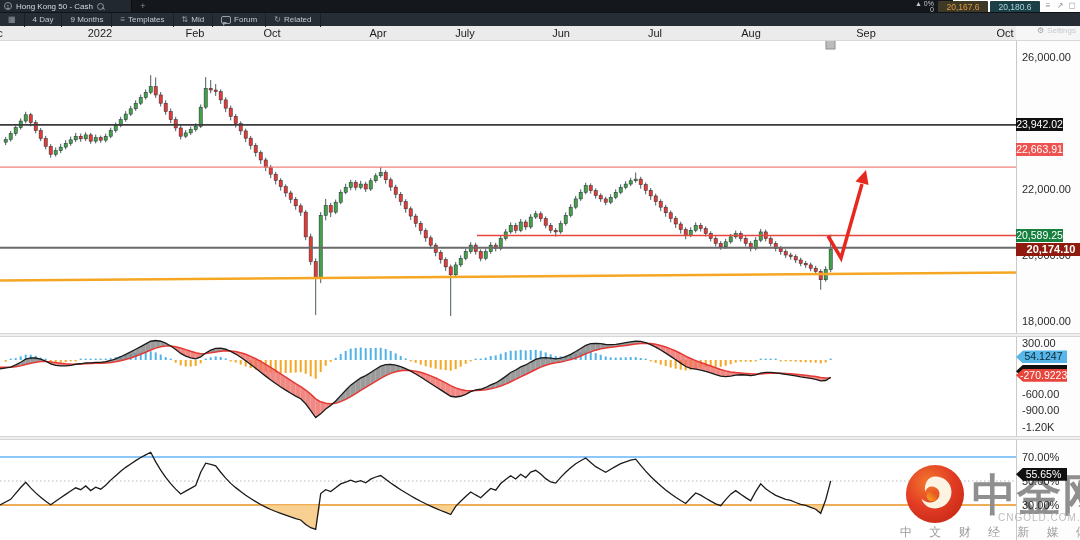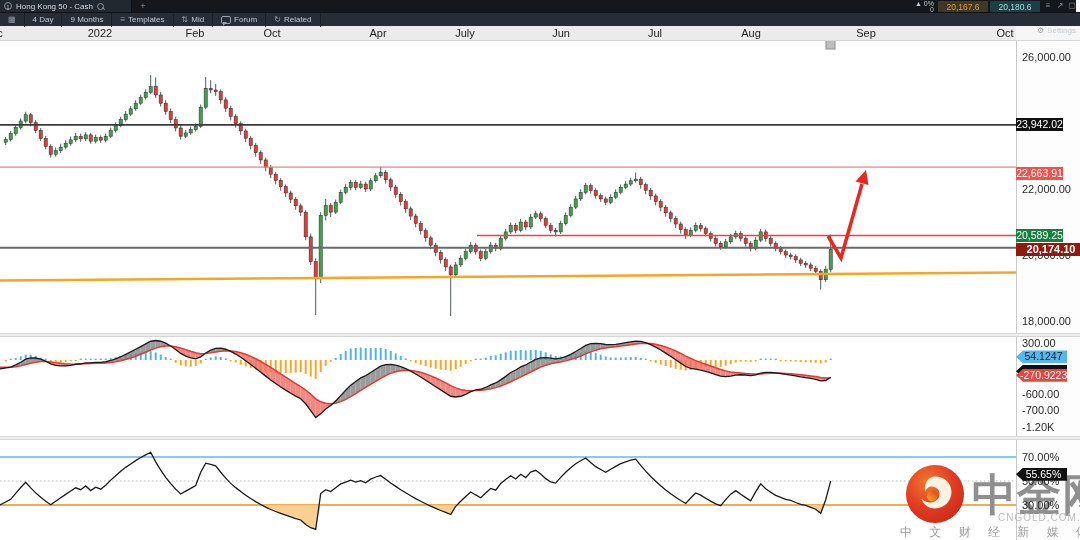--- a/index.html
+++ b/index.html
@@ -1,20 +1,20 @@
 <!DOCTYPE html>
 <html><head>
 <meta charset="utf-8">
 <style>
   html,body{margin:0;padding:0;background:#fff;width:1080px;height:540px;overflow:hidden;
     font-family:"Liberation Sans",sans-serif;position:relative;}
   #stage{position:relative;width:1080px;height:540px;background:#fff;}
   
   #hdr{position:absolute;left:0;top:0;width:1080px;height:26px;z-index:10;}
-  #row1{position:absolute;left:0;top:0;width:1076px;height:12px;background:#14181d;}
+  #row1{position:absolute;left:0;top:0;width:953px;height:12px;background:#14181d;}
   #row2{position:absolute;left:0;top:12px;width:1080px;height:14px;background:#272d34;border-top:1px solid #0f1317;box-sizing:border-box;display:flex;align-items:center;}
   .tab{position:absolute;left:0;top:0;width:132px;height:12px;background:#22282f;border-right:1px solid #0b0e11;display:flex;align-items:center;gap:4px;padding:0 4px;box-sizing:border-box;}
   .tab-badge{width:8px;height:8px;border:1px solid #8b939b;border-radius:50%;color:#aab2ba;font-size:6px;line-height:8px;text-align:center;box-sizing:border-box;}
   .tab-title{color:#d8dce0;font-size:8px;white-space:nowrap;}
   .mag{position:relative;width:7px;height:7px;}
   .mag::before{content:"";position:absolute;left:0;top:0;width:5px;height:5px;border:1px solid #8b939b;border-radius:50%;}
   .mag::after{content:"";position:absolute;left:5px;top:5px;width:3px;height:1px;background:#8b939b;transform:rotate(45deg);}
   .plus{position:absolute;left:136px;top:0;width:14px;height:12px;color:#8a9199;font-size:9px;text-align:center;line-height:12px;}
   .chg{position:absolute;left:898px;top:0;width:36px;height:12px;text-align:right;color:#c2c8ce;font-size:7px;line-height:6px;padding-top:1px;}
   .qbox{position:absolute;top:1px;height:12px;font-size:8.5px;line-height:12px;text-align:center;border-radius:1px;}
@@ -771,27 +771,27 @@
       <div class="xl" style="left: 1005px;">Oct</div>
     </div>
 
   <div id="labels">
       <div class="tick" style="top: 51px;">26,000.00</div>
       <div class="tick" style="top: 183.013px;">22,000.00</div>
       <div class="tick" style="top: 249.02px;">20,000.00</div>
       <div class="tick" style="top: 315.026px;">18,000.00</div>
       <div class="tick" style="top: 337.203px;">300.00</div>
       <div class="tick" style="top: 387.595px;">-600.00</div>
-      <div class="tick" style="top: 404.392px;">-700.00</div>
+      <div class="tick" style="top: 404.392px;">-900.00</div>
       <div class="tick" style="top: 421.189px;">-1.20K</div>
       <div class="tick" style="top: 451px;">70.00%</div>
       <div class="tick" style="top: 475px;">50.00%</div>
       <div class="tick" style="top: 499px;">30.00%</div>
       <div class="badge" style="top: 118.42px; background: rgb(16, 16, 16); color: rgb(255, 255, 255);">23,942.02</div>
-      <div class="badge" style="top: 167px; background: rgb(239, 83, 80); color: rgb(255, 255, 255); text-align: center;">22,663.91</div>
+      <div class="badge" style="top: 143px; background: rgb(239, 83, 80); color: rgb(255, 255, 255); text-align: center;">22,663.91</div>
       <div class="badge" style="top: 229.073px; background: #15803d; color: rgb(255, 255, 255);">20,589.25</div>
       <div class="badge" style="top: 242.774px; background: rgb(143, 26, 14); color: rgb(255, 255, 255); font-weight: 700; font-size: 11px; width: 70px;">20,174.10</div>
       <div class="badge arrow" style="top: 364.698px; background: rgb(16, 16, 16); color: rgb(255, 255, 255);"></div>
       <div class="badge arrow" style="top: 350.47px; background: rgb(88, 183, 232); color: rgb(12, 39, 51);">54.1247</div>
       <div class="badge arrow" style="top: 368.669px; background: rgb(232, 69, 60); color: rgb(255, 255, 255);">-270.9223</div>
       <div class="badge arrow" style="top: 467.72px; background: rgb(16, 16, 16); color: rgb(255, 255, 255);">55.65%</div>
     </div>
 
   <div id="wm">
     <svg class="logo" width="62" height="62" viewBox="0 0 64 64">

